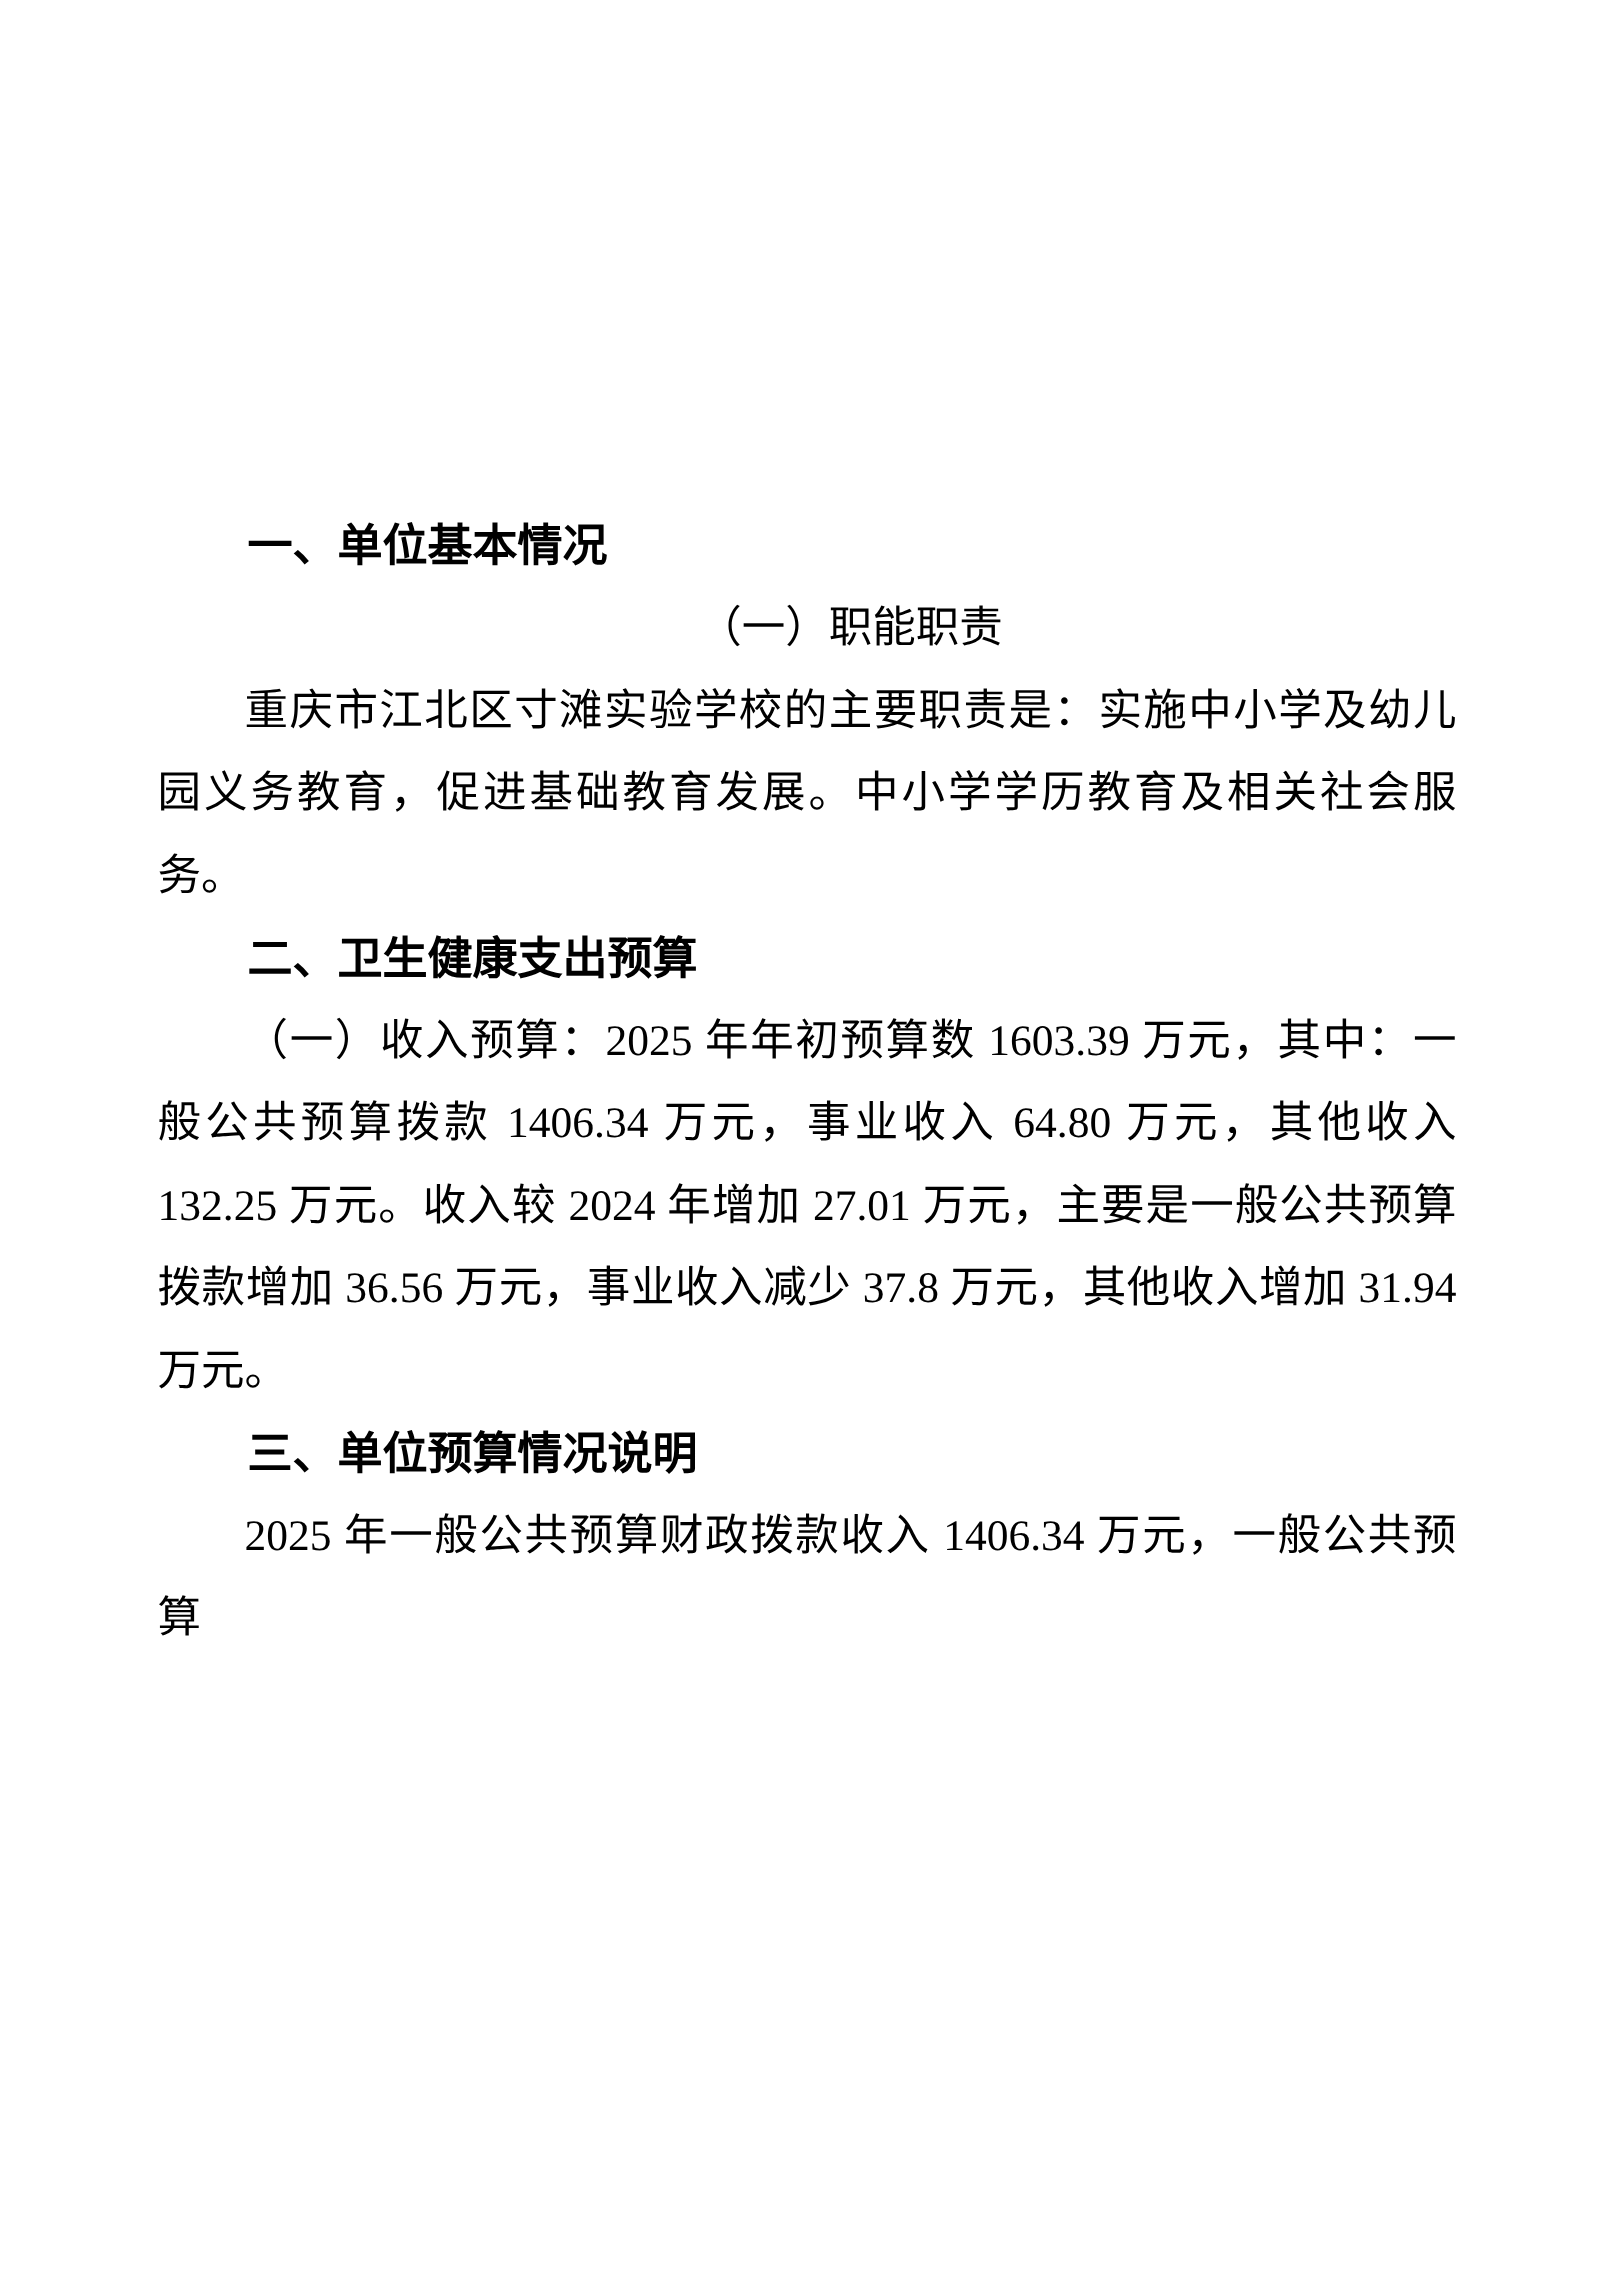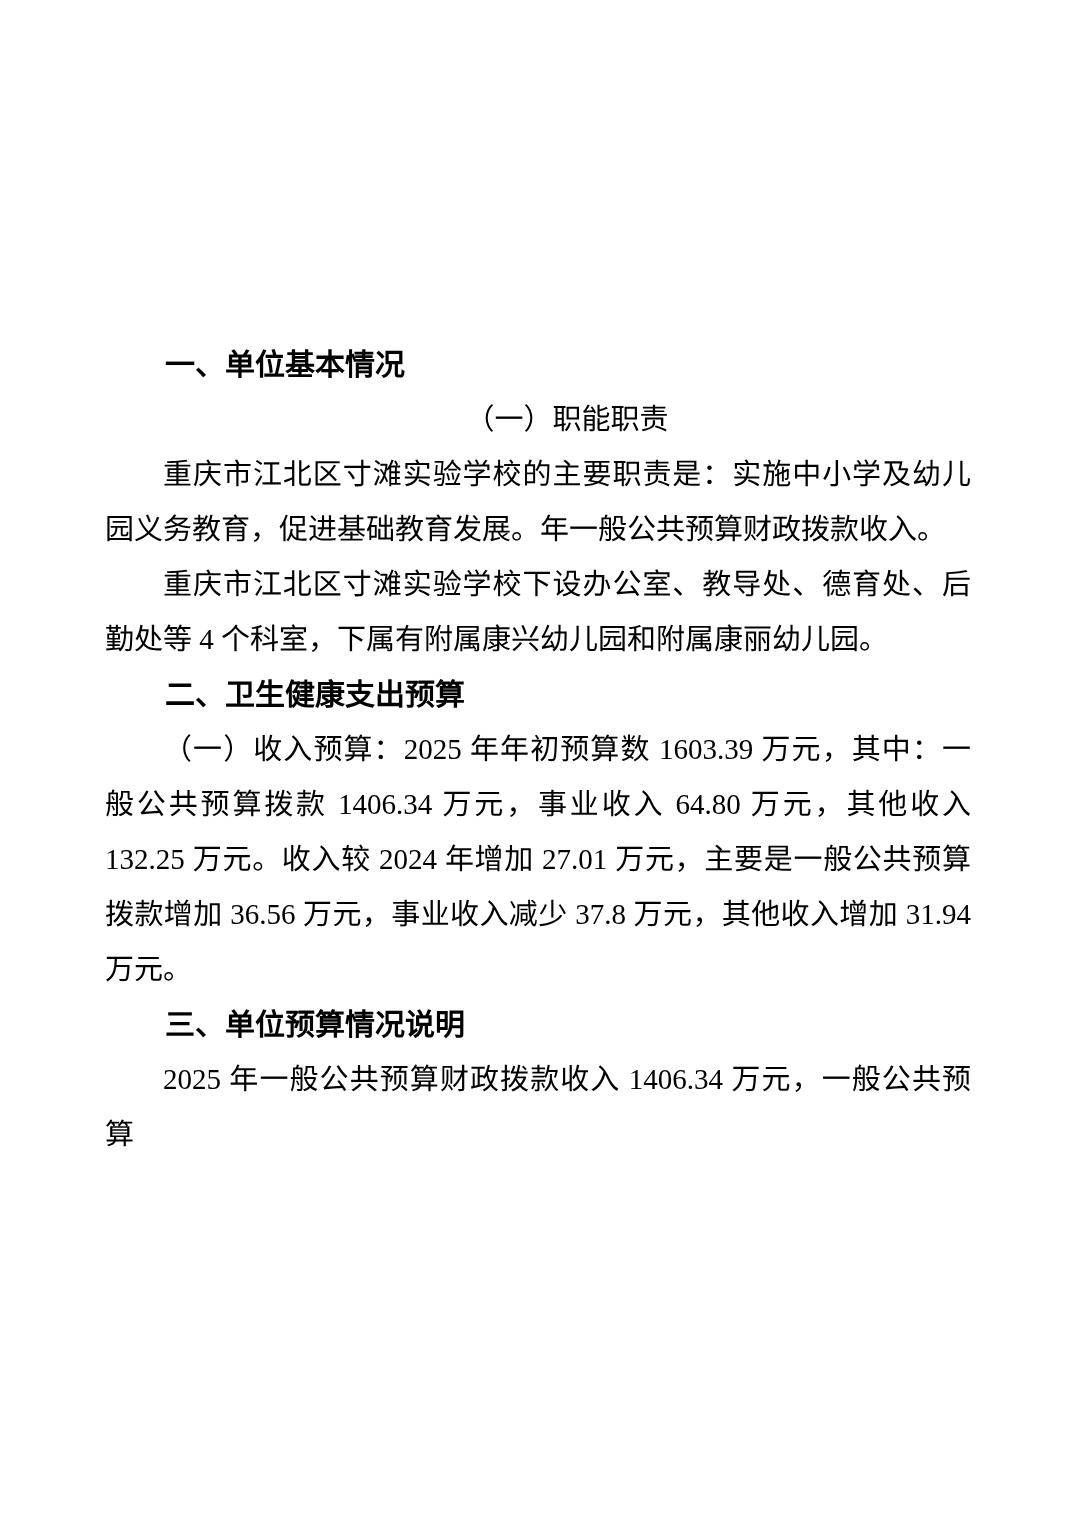--- a/index.html
+++ b/index.html
@@ -52,24 +52,23 @@
 </head>
 <body>
 
 <div class="page">
   <div class="content">
 
     <h2 class="h1">一、单位基本情况</h2>
 
     <h3 class="h2">（一）职能职责</h3>
 
-    <p class="para">重庆市江北区寸滩实验学校的主要职责是：实施中小学及幼儿园义务教育，促进基础教育发展。年一般公共预算财政拨款收入。</p>
+    <p class="para">重庆市江北区寸滩实验学校的主要职责是：实施中小学及幼儿园义务教育，促进基础教育发展。中小学学历教育及相关社会服务。</p>
 
 
-    <p class="para">重庆市江北区寸滩实验学校下设办公室、教导处、德育处、后勤处等 4 个科室，下属有附属康兴幼儿园和附属康丽幼儿园。</p>
 
     <h2 class="h1">二、卫生健康支出预算</h2>
 
     <p class="para">（一）收入预算：2025 年年初预算数 1603.39 万元，其中：一般公共预算拨款 1406.34 万元，事业收入 64.80 万元，其他收入 132.25 万元。收入较 2024 年增加 27.01 万元，主要是一般公共预算拨款增加 36.56 万元，事业收入减少 37.8 万元，其他收入增加 31.94 万元。</p>
 
 
     <h2 class="h1">三、单位预算情况说明</h2>
 
     <p class="para">2025 年一般公共预算财政拨款收入 1406.34 万元，一般公共预算</p>
 

